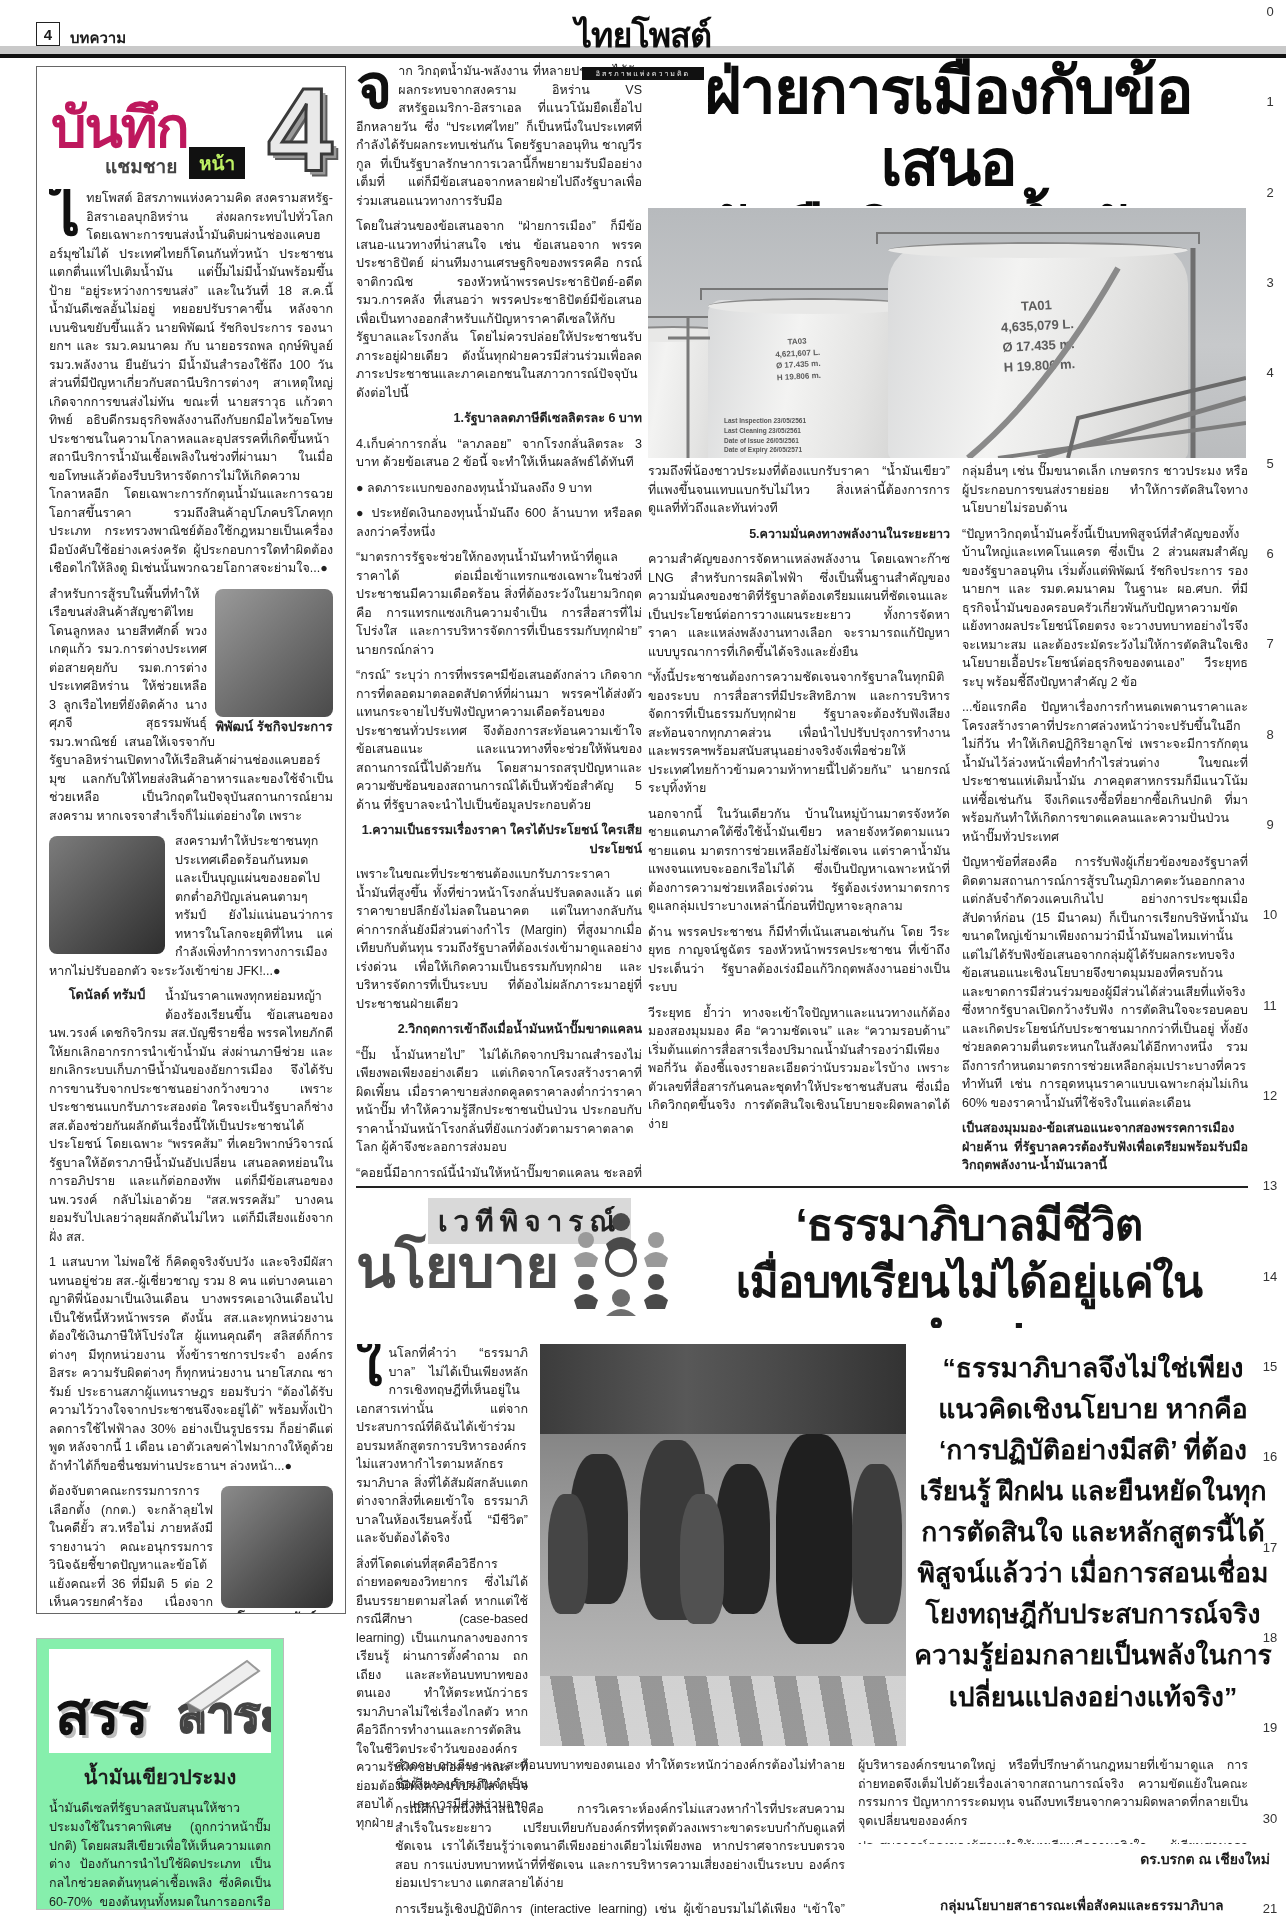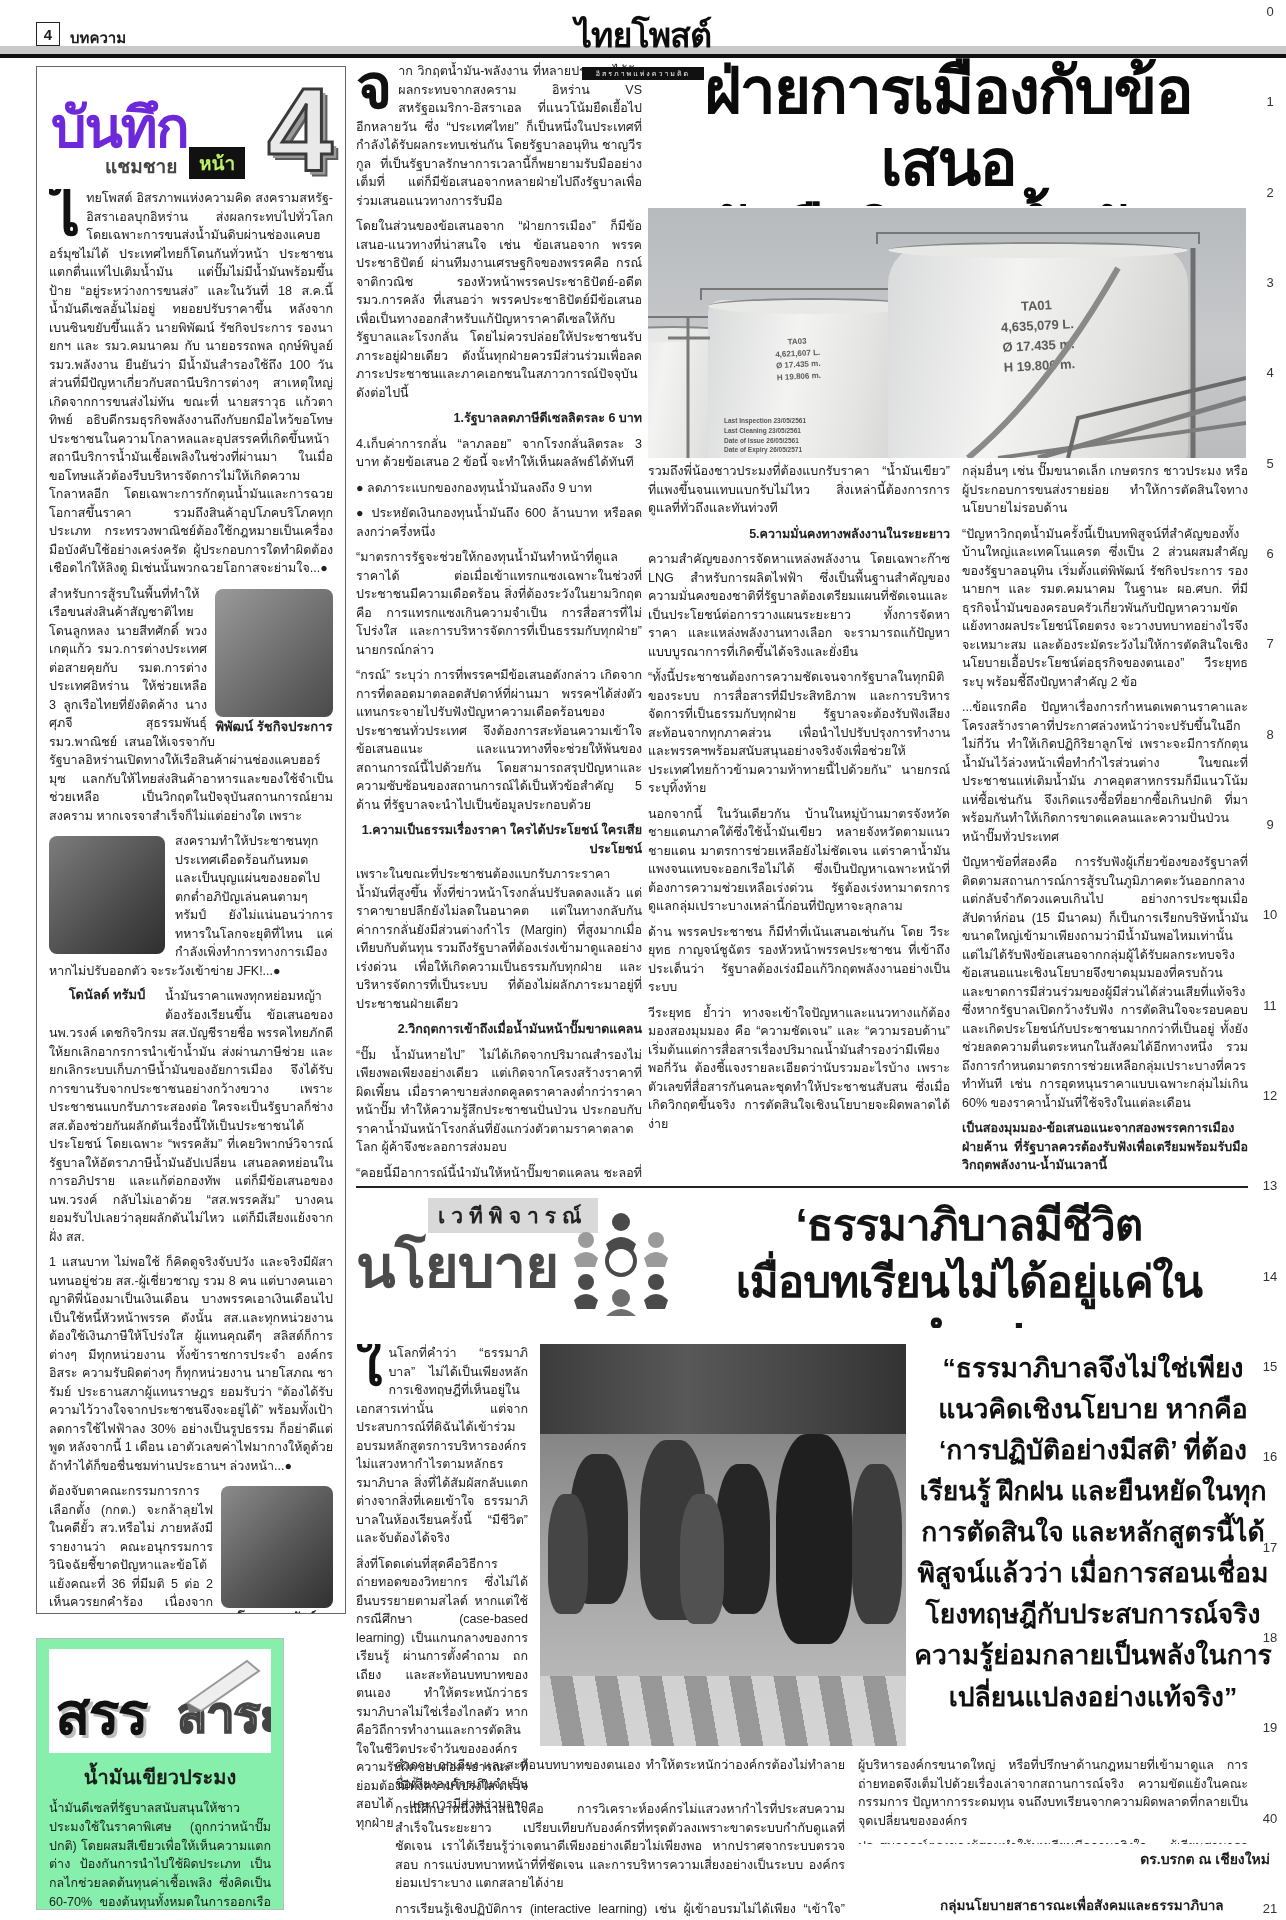--- a/index.html
+++ b/index.html
@@ -30,21 +30,21 @@
   
   .col { position:absolute; overflow:hidden; text-align:justify; font-size:12.5px; line-height:1.48; color:#222; }
   .col p { margin-bottom:7px; }
   .col p.sub { font-weight:bold; text-align:right; }
   .dropcap { float:left; font-size:62px; line-height:.82; font-weight:bold; padding-right:6px; color:#111; }
   .caption { font-weight:bold; font-size:13px; text-align:center; line-height:1.25; }
   .photo { background:linear-gradient(135deg,#9a9a9a,#6d6d6d 55%,#4a4a4a); border-radius:8px; }
   
   .bantuek { position:absolute; left:36px; top:66px; width:310px; height:1548px; border:1px solid #666; padding:10px 12px; overflow:hidden; }
   .bt-logo { position:relative; height:104px; margin-bottom:8px; }
-  .bt-title { position:absolute; left:2px; top:6px; font-size:56px; font-weight:900; color:#6d28d9; letter-spacing:-2px; }
+  .bt-title { position:absolute; left:2px; top:6px; font-size:56px; font-weight:900; color:#be185d; letter-spacing:-2px; }
   .bt-sub { position:absolute; left:56px; top:74px; font-size:19px; font-weight:bold; color:#444; }
   .bt-page { position:absolute; left:140px; top:70px; background:#111; color:#bef264; font-size:19px; font-weight:bold; padding:1px 10px; }
   .bt-four {
     position:absolute; right:0px; top:-6px; font-size:118px; font-weight:900; line-height:1;
     color:#e9e9e9; -webkit-text-stroke:3px #3a3a3a;
     text-shadow:4px 4px 0 #9a9a9a, 6px 6px 0 #5c5c5c;
   }
   .bt-body { font-size:12.5px; }
   .ph-pipat { float:right; width:118px; height:128px; margin:4px 0 2px 8px; }
   .ph-trump { float:left; width:116px; height:118px; margin:4px 10px 2px 0; }
@@ -64,21 +64,21 @@
     background:linear-gradient(180deg,#b7babd 0%,#c7c9cb 55%,#babcbe 100%); }
   .tank { position:absolute; background:linear-gradient(100deg,#d9dadb,#f3f3f2 40%,#e4e4e3 70%,#cfcfce); border-radius:14px 14px 6px 6px; }
   .tank::before { content:""; position:absolute; left:0; right:0; top:-2px; height:14px; border-radius:50%; background:#e8e8e7; border-top:2px solid #8a8a8a; }
   .rail { position:absolute; left:-4%; right:-4%; top:-12px; height:12px; border-top:2px solid #777; border-left:2px solid #777; border-right:2px solid #777; }
   .tank-label { position:absolute; text-align:center; color:#5c5c5c; font-weight:bold; transform:rotate(-3deg); }
   .pipes { position:absolute; pointer-events:none; }
   .insp { position:absolute; font-size:6.5px; line-height:1.5; color:#555; font-weight:bold; }
   
   .band-rule { position:absolute; left:356px; top:1186px; width:892px; height:2px; background:#222; }
   .forum-logo { position:absolute; left:356px; top:1198px; width:330px; height:128px; overflow:hidden; }
-  .fl-chip { position:absolute; left:72px; top:0; background:#d9d9d9; color:#222; font-weight:bold; font-size:21px; letter-spacing:6px; padding:1px 10px; }
+  .fl-chip { position:absolute; left:72px; top:0; background:#d9d9d9; color:#222; font-weight:bold; font-size:28px; letter-spacing:6px; padding:1px 10px; }
   .fl-line1 { position:absolute; left:0px; top:22px; font-size:58px; font-weight:900; color:#4a4a4a; letter-spacing:-1px; }
   .fl-line2 { position:absolute; left:0px; top:76px; font-size:44px; font-weight:900; color:#4a4a4a; }
   .fl-icon { position:absolute; right:10px; top:8px; }
   .forum-headline { position:absolute; left:690px; top:1196px; width:558px; height:132px; text-align:center;
     font-size:44px; font-weight:800; line-height:1.3; letter-spacing:-1px; color:#151515; overflow:hidden; }
   
   .streetphoto { position:absolute; left:540px; top:1344px; width:366px; height:402px; overflow:hidden;
     background:linear-gradient(180deg,#6f6f6f 0%,#8d8d8d 30%,#a8a8a8 60%,#c2c2c2 100%); }
   .blob { position:absolute; border-radius:40% 40% 30% 30%; }
   .xwalk { position:absolute; left:0; bottom:0; width:100%; height:70px;
@@ -118,21 +118,21 @@
     <span>10</span>
     <span>11</span>
     <span>12</span>
     <span>13</span>
     <span>14</span>
     <span>15</span>
     <span>16</span>
     <span>17</span>
     <span>18</span>
     <span>19</span>
-    <span>40</span>
+    <span>30</span>
     <span>21</span>
   </div>
 
   <div class="bantuek">
     <div class="bt-logo">
       <span class="bt-title">บันทึก</span>
       <span class="bt-sub">แชมชาย</span>
       <span class="bt-page">หน้า</span>
       <span class="bt-four">4</span>
     </div>

